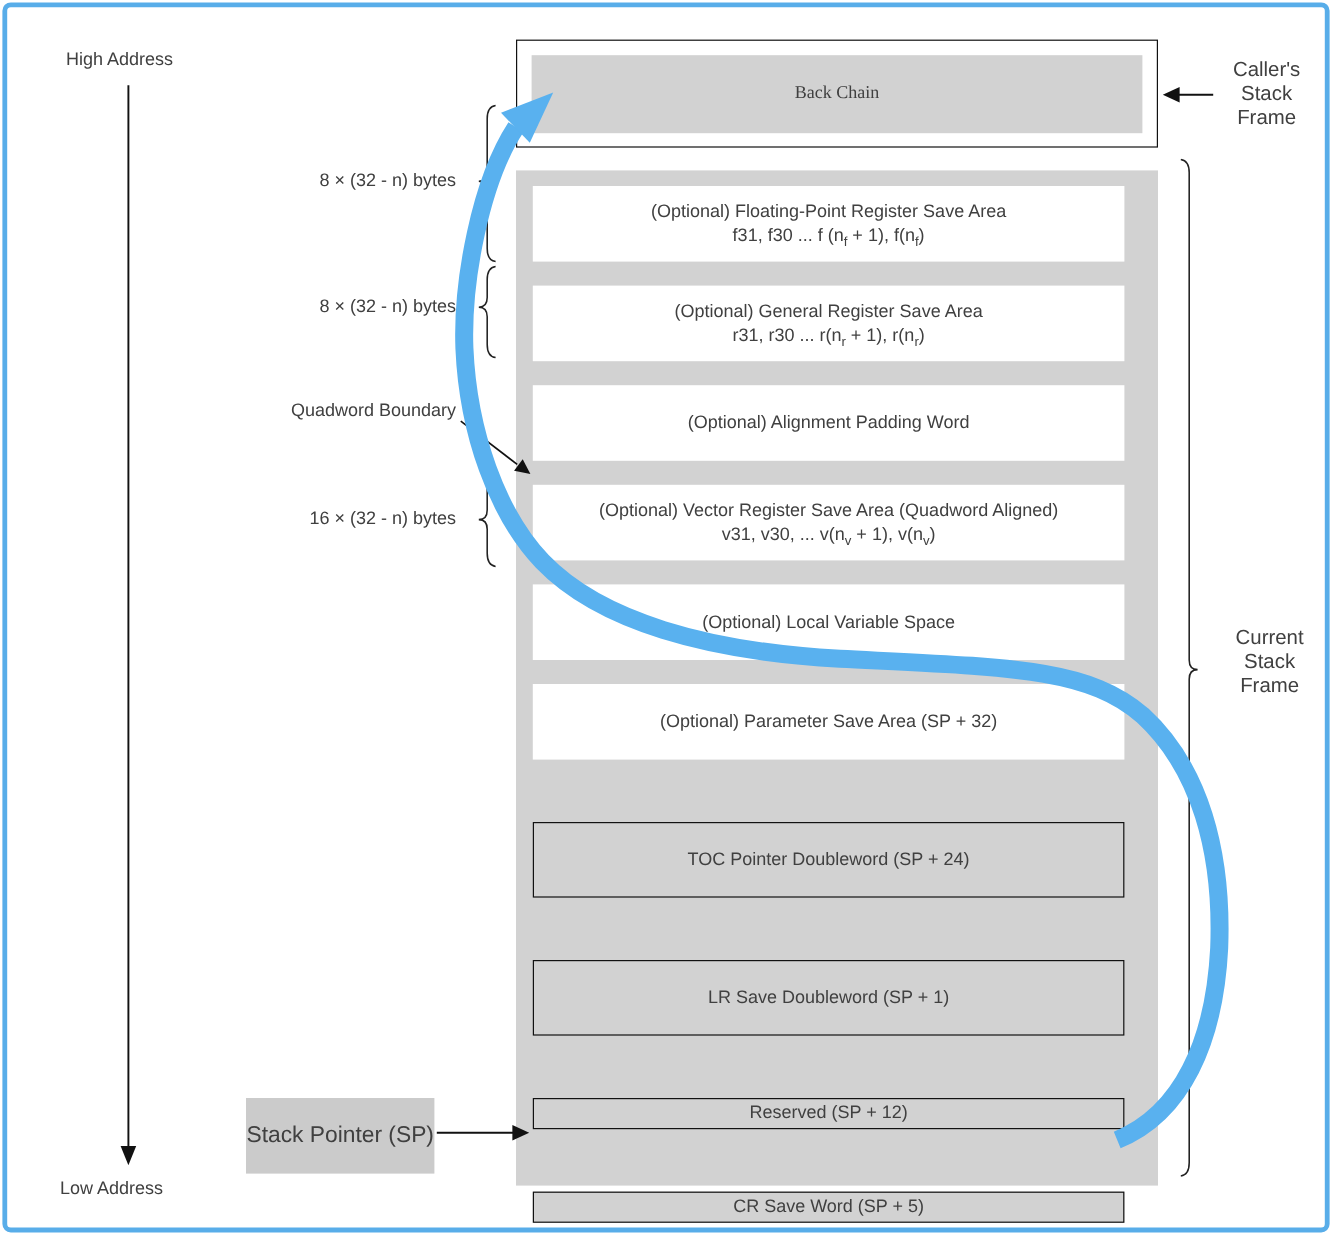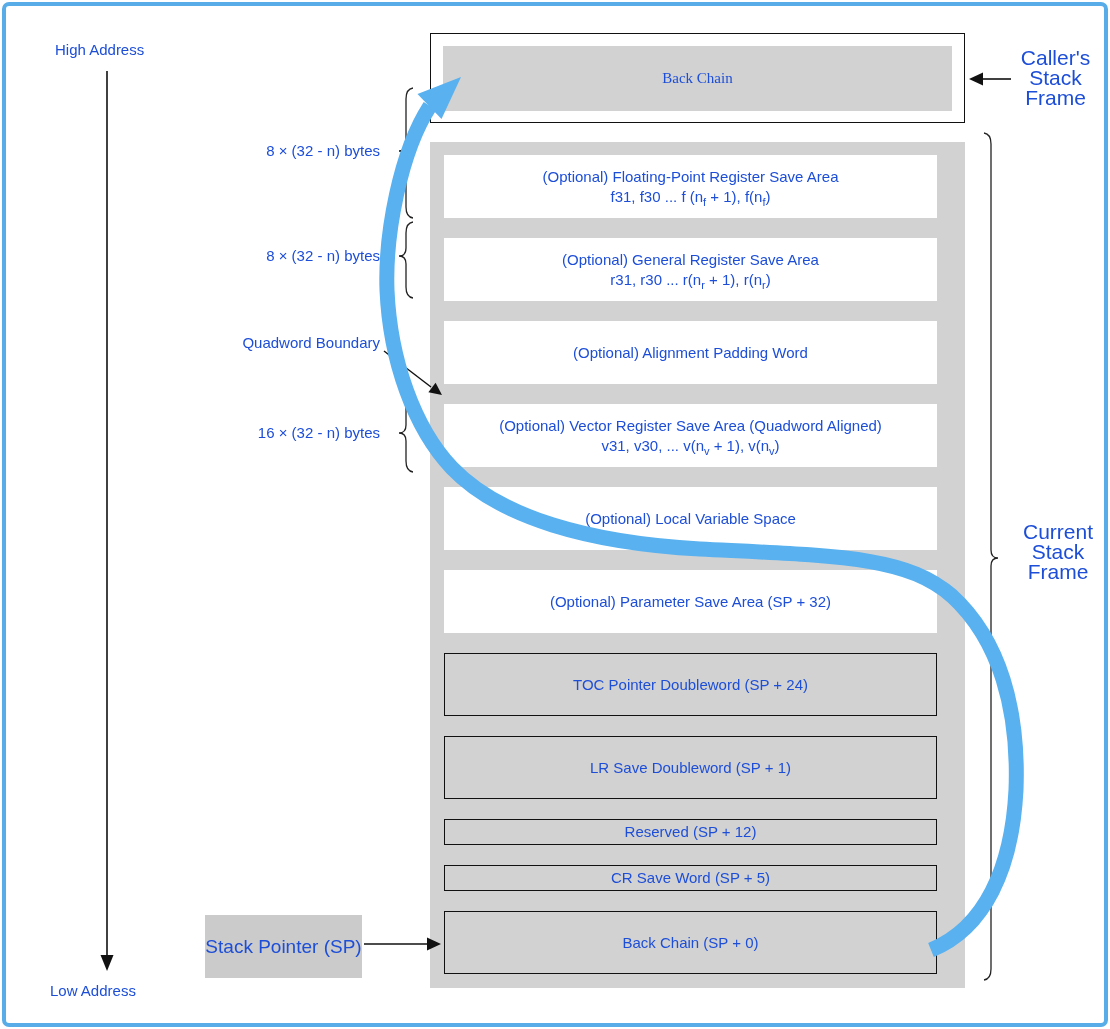--- a/index.html
+++ b/index.html
@@ -1,27 +1,27 @@
 <!DOCTYPE html>
 <html><head>
 <meta charset="utf-8">
 <style>
   html,body{margin:0;padding:0;background:#fff;}
   .canvas{
     position:relative;width:1110px;height:1029px;background:#fff;
-    font-family:"Liberation Sans", sans-serif;color:#1d4ed8;overflow:hidden;
+    font-family:"Liberation Sans", sans-serif;color:#404040;overflow:hidden;
     box-sizing:border-box;
   }
   .frame-border{
     position:absolute;left:2px;top:2px;right:2px;bottom:2px;
     border:4px solid #58ade9;border-radius:7px;pointer-events:none;
   }
   .lbl{position:absolute;font-size:15px;line-height:18px;white-space:nowrap;}
   .lbl-right{text-align:right;}
-  .side-label{position:absolute;text-align:center;font-size:21px;line-height:20px;}
+  .side-label{position:absolute;text-align:center;font-size:17px;line-height:20px;}
   .side-label span{display:block;}
 
   
   .caller-box{
     position:absolute;left:430px;top:33px;width:535px;height:90px;
     background:#fff;border:1.5px solid #111;box-sizing:border-box;
   }
   .caller-inner{
     position:absolute;left:12px;top:12px;right:12px;bottom:11px;
     background:#d2d2d2;display:flex;align-items:center;justify-content:center;
@@ -34,21 +34,21 @@
     position:absolute;left:430px;top:142px;width:535px;height:846px;
     background:#d2d2d2;box-sizing:border-box;
     padding:13px 28px 15px 14px;display:flex;flex-direction:column;gap:20px;
   }
   .stack-row{
     width:100%;box-sizing:border-box;flex:0 0 auto;
     display:flex;flex-direction:column;align-items:center;justify-content:center;
     font-size:15px;line-height:20px;text-align:center;
   }
   .stack-row.plain{background:#fff;}
-  .stack-row.boxed{background:#d2d2d2;border:1.5px solid #111;}
+  .stack-row.boxed{background:#d2d2d2;border:1.5px solid #111;margin-top:32px;}
   .stack-row.tall{height:63px;}
   .stack-row.thin{height:26px;}
   .stack-row sub{font-size:11px;line-height:0;}
 
   
   .sp-box{
     position:absolute;left:205px;top:915px;width:157px;height:63px;
     background:#cbcbcb;display:flex;align-items:center;justify-content:center;
     font-size:19px;
   }

